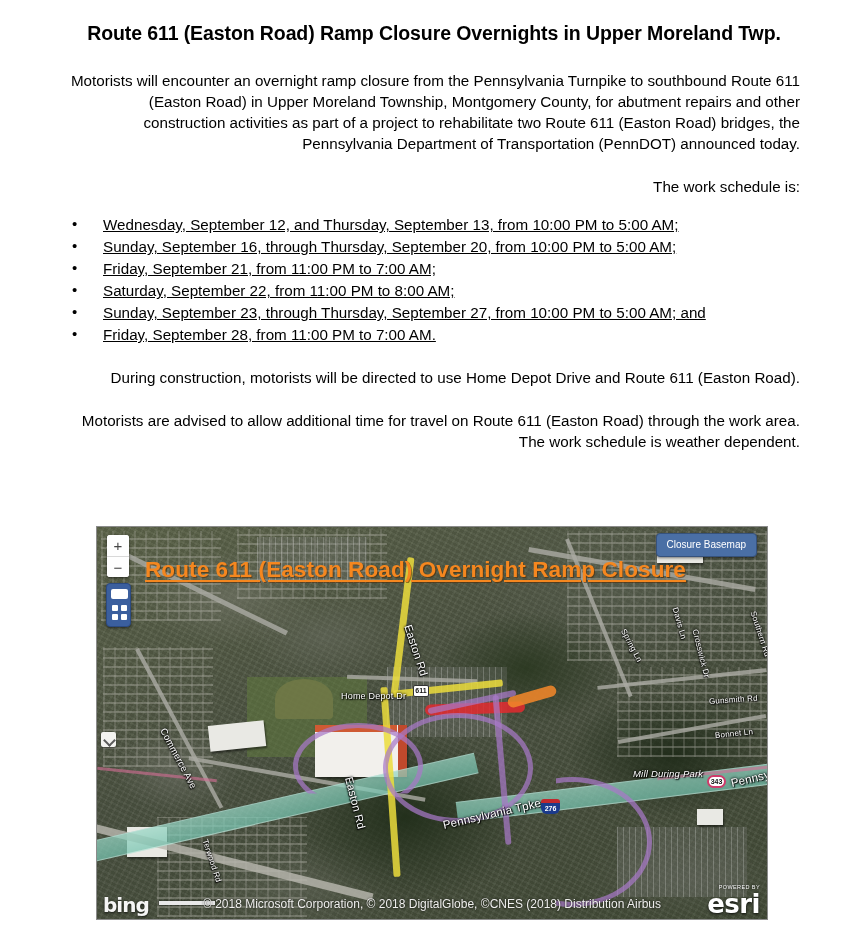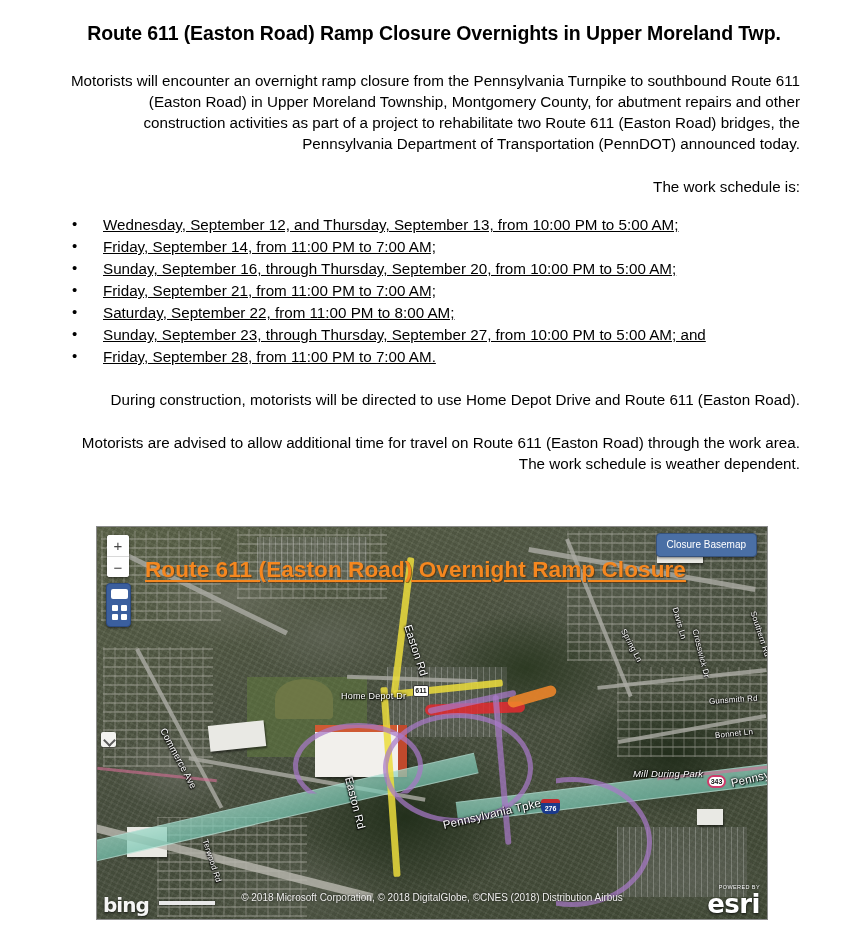--- a/index.html
+++ b/index.html
@@ -304,22 +304,22 @@
     position: absolute;
     left: 62px; bottom: 14px;
     width: 56px; height: 4px;
     background: #e8e8e8;
     box-shadow: 0 0 2px rgba(0,0,0,.8);
   }
   
   .attribution {
     position: absolute;
     left: 50%; transform: translateX(-50%);
-    bottom: 16px;
-    font-size: 10px;
+    bottom: 8px;
+    font-size: 12px;
     color: #f0f0ee;
     text-shadow: 0 0 2px rgba(0,0,0,.9);
     white-space: nowrap;
   }
   
   .esri-logo {
     position: absolute;
     right: 7px; bottom: 2px;
     text-align: right;
     color: #ffffff;
@@ -346,21 +346,20 @@
 
 <div class="page">
 
   <h1 class="doc-title">Route 611 (Easton Road) Ramp Closure Overnights in Upper Moreland Twp.</h1>
 
   <div class="body-wrap">
     <p class="para lead">Motorists will encounter an overnight ramp closure from the Pennsylvania Turnpike to southbound Route 611 (Easton Road) in Upper Moreland Township, Montgomery County, for abutment repairs and other construction activities as part of a project to rehabilitate two Route 611 (Easton Road) bridges, the Pennsylvania Department of Transportation (PennDOT) announced today.</p>
     <p class="para">The work schedule is:</p>
     <ul class="schedule" id="schedule-list">
         <li>Wednesday, September 12, and Thursday, September 13, from 10:00 PM to 5:00 AM;</li>
-        <li>Friday, September 14, from 11:00 PM to 7:00 AM;</li>
         <li>Sunday, September 16, through Thursday, September 20, from 10:00 PM to 5:00 AM;</li>
         <li>Friday, September 21, from 11:00 PM to 7:00 AM;</li>
         <li>Saturday, September 22, from 11:00 PM to 8:00 AM;</li>
         <li>Sunday, September 23, through Thursday, September 27, from 10:00 PM to 5:00 AM; and</li>
         <li>Friday, September 28, from 11:00 PM to 7:00 AM.</li>
       </ul>
     <p class="para">During construction, motorists will be directed to use Home Depot Drive and Route 611 (Easton Road).</p>
     <p class="para">Motorists are advised to allow additional time for travel on Route 611 (Easton Road) through the work area. The work schedule is weather dependent.</p>
   </div>
 

